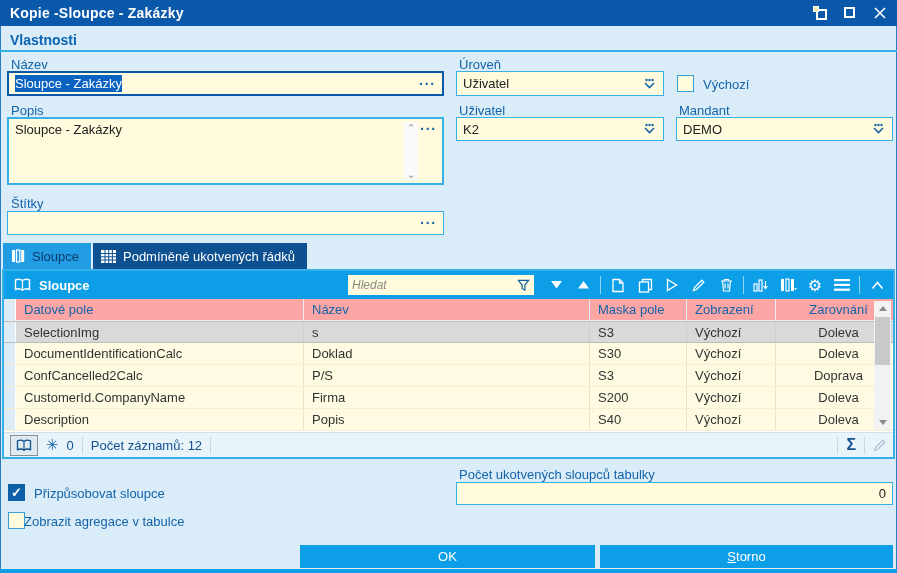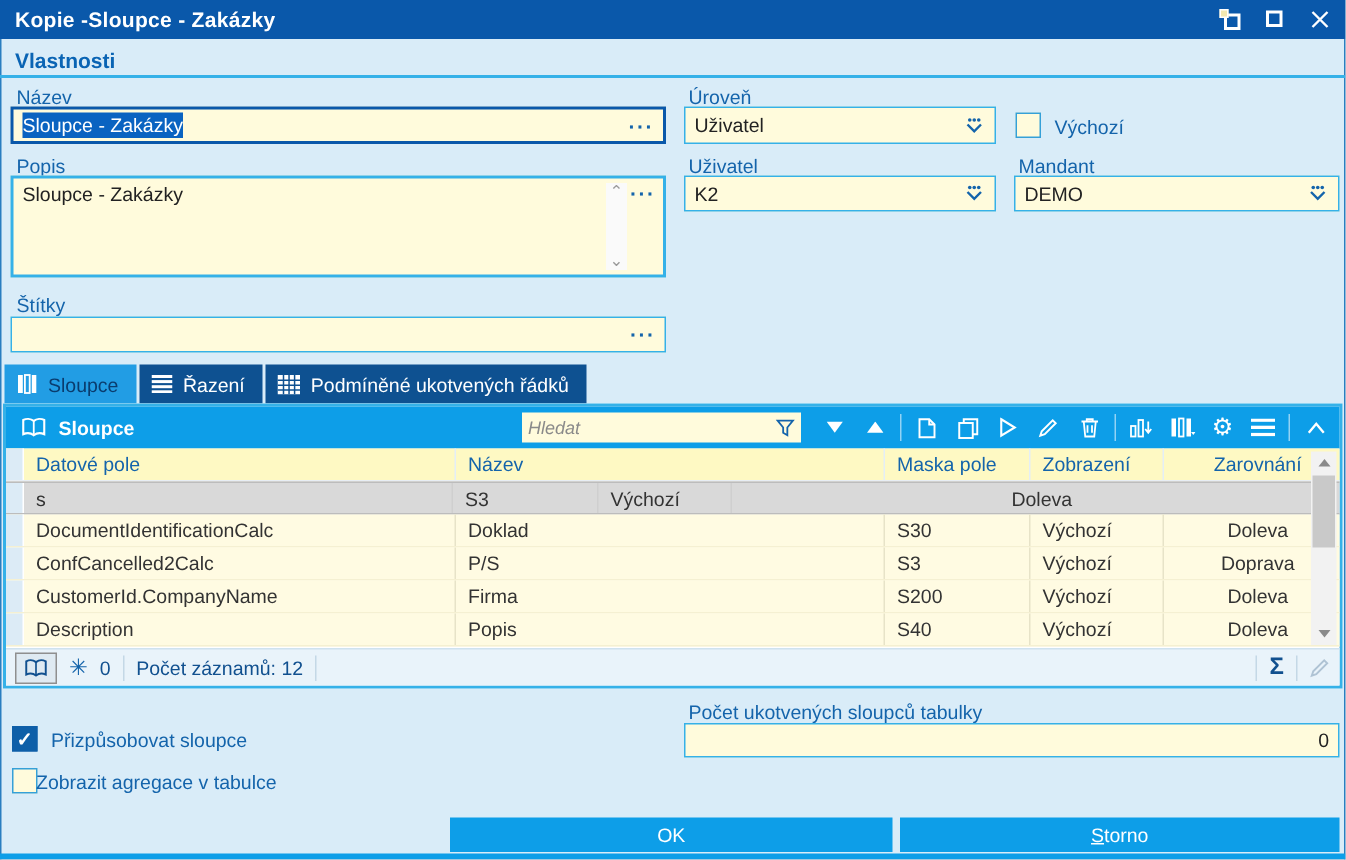--- a/index.html
+++ b/index.html
@@ -45,21 +45,21 @@
   .panel { position:absolute; top:243px; left:2px; width:893px; height:190px; border:2px solid #35b1e8; background:#fff; }
   .panel-header { height:28px; background:#0d9ee8; display:flex; align-items:center; padding:0 6px 0 10px; gap:8px; }
   .panel-title { color:#fff; font-weight:bold; font-size:13px; }
   .search { margin-left:auto; width:186px; height:20px; background:#fffbdc; border:0; display:flex; align-items:center; padding:0 4px; }
   .search input { flex:1; border:0; background:transparent; outline:none; font-size:12px; color:#333; min-width:0; }
   .search input::placeholder { color:#8a8a8a; font-style:italic; }
   .tb { display:flex; align-items:center; gap:7px; margin-left:4px; }
   .tbi { width:20px; height:20px; display:flex; align-items:center; justify-content:center; cursor:pointer; color:#fff; }
   .tbsep { width:1px; height:18px; background:rgba(255,255,255,.55); }
   
-  .thead { height:22px; display:flex; background:#fef9c3; border-bottom:1px solid #e8eef4; }
+  .thead { height:22px; display:flex; background:#fca5a5; border-bottom:1px solid #e8eef4; }
   .thead .gut { width:12px; background:#dcebf6; border-right:1px solid #fff; }
   .th { color:#1464ab; font-size:13px; padding:3px 0 0 8px; border-right:1px solid #e4eef6; cursor:pointer; }
   .trow { height:22px; display:flex; background:#fffbe2; border-bottom:1px solid #f5f0d2; cursor:pointer; }
   .trow .gut { width:12px; background:#dcebf6; border-right:1px solid #fff; }
   .td { color:#333; font-size:13px; padding:3px 0 0 8px; border-right:1px solid #e7e3c8; overflow:hidden; white-space:nowrap; }
   .trow.selected { background:#d9d9d9; border-top:1px solid #bcbcbc; border-bottom:1px solid #bcbcbc; height:22px; }
   .trow.selected .td { border-right:1px solid #cfcfcf; }
   .c1{width:288px;} .c2{width:286px;} .c3{width:97px;} .c4{width:89px;} .c5{flex:1;text-align:center;}
   .vscroll { position:absolute; top:30px; right:2px; bottom:27px; width:17px; background:#f2f2f2; }
   .vs-arrow { position:absolute; left:0; width:17px; height:15px; display:flex; align-items:center; justify-content:center; cursor:pointer; }
@@ -173,29 +173,20 @@
     <div class="tabs">
       <div class="tab active">
         <svg width="14" height="14" viewBox="0 0 14 14">
           <rect x="1" y="1" width="3.2" height="12" fill="#fff"></rect>
           <rect x="5.6" y="1" width="3.2" height="12" fill="none" stroke="#fff" stroke-width="1.2"></rect>
           <rect x="10.2" y="1" width="3" height="12" fill="#fff"></rect>
         </svg>
         <span>Sloupce</span>
       </div>
       <div class="tab">
-        <svg width="14" height="12" viewBox="0 0 14 12">
-          <rect x="0" y="0" width="14" height="2" fill="#fff"></rect>
-            <rect x="0" y="3.4" width="14" height="2" fill="#fff"></rect>
-          <rect x="0" y="6.8" width="14" height="2" fill="#fff"></rect>
-            <rect x="0" y="10.2" width="14" height="1.8" fill="#fff"></rect>
-        </svg>
-        <span>Řazení</span>
-      </div>
-      <div class="tab">
         <svg width="15" height="13" viewBox="0 0 15 13">
           <rect x="0" y="0" width="15" height="13" fill="#fff"></rect>
           <path d="M0 3.5 H15 M0 6.8 H15 M0 10 H15 M4 0 V13 M7.7 0 V13 M11.4 0 V13" stroke="#0e5191" stroke-width="1"></path>
         </svg>
         <span>Podmíněné ukotvených řádků</span>
       </div>
     </div>
 
     <div class="panel">
       <div class="panel-header">
@@ -286,20 +277,21 @@
         <div class="gut"></div>
         <div class="th c1">Datové pole</div>
         <div class="th c2">Název</div>
         <div class="th c3">Maska pole</div>
         <div class="th c4">Zobrazení</div>
         <div class="th c5" style="border-right:0;">Zarovnání</div>
       </div>
 
       <div class="trow selected">
         <div class="gut"></div>
+        <div class="td c1">SelectionImg</div>
         <div class="td c2">s</div>
         <div class="td c3">S3</div>
         <div class="td c4">Výchozí</div>
         <div class="td c5" style="border-right:0;">Doleva</div>
       </div>
       <div class="trow">
         <div class="gut"></div>
         <div class="td c1">DocumentIdentificationCalc</div>
         <div class="td c2">Doklad</div>
         <div class="td c3">S30</div>

